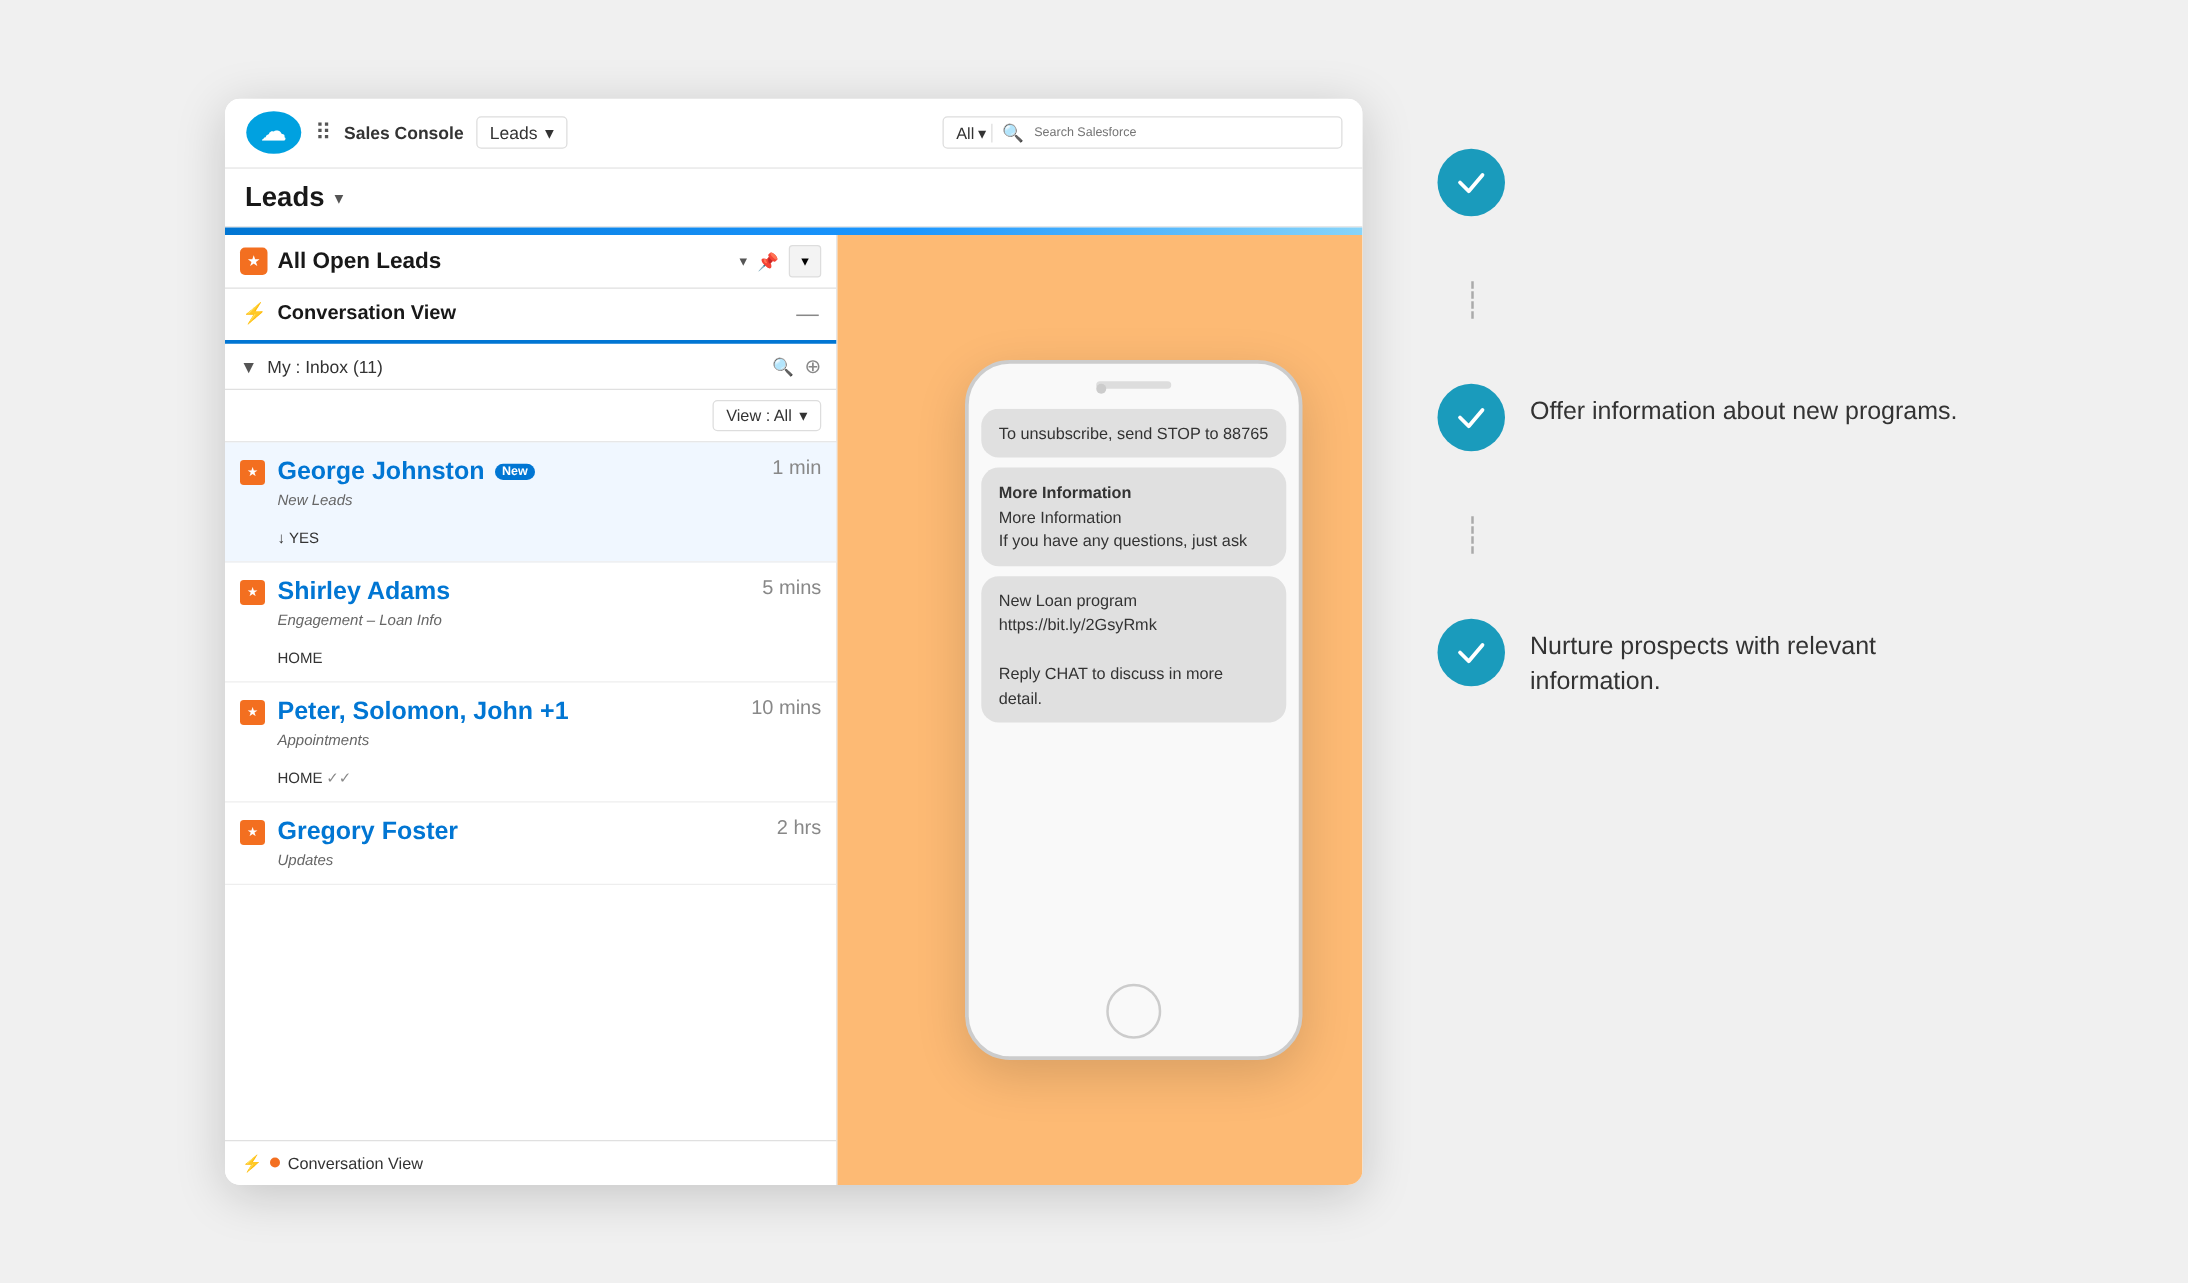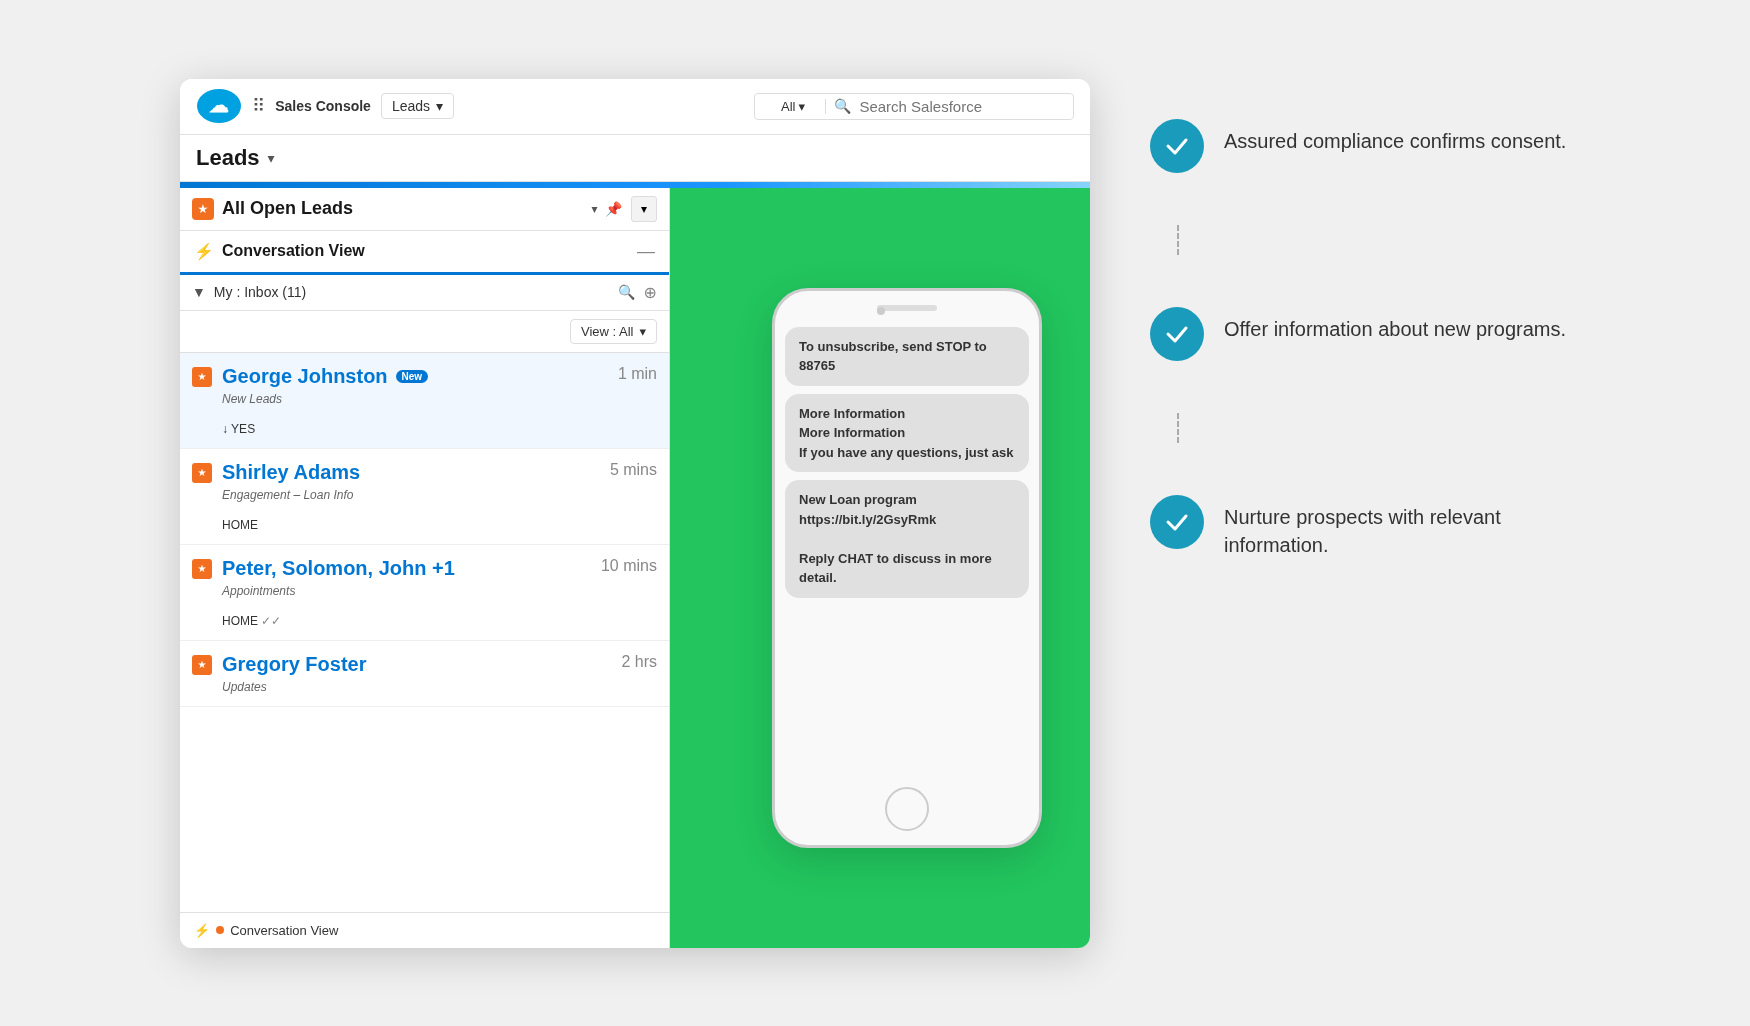--- a/index.html
+++ b/index.html
@@ -80,30 +80,29 @@
       border: 1px solid #ddd;
       border-radius: 4px;
       padding: 4px 10px;
       width: 320px;
       gap: 8px;
     }
     .search-bar .all-dropdown {
       font-size: 13px;
       color: #333;
       border-right: 1px solid #ddd;
-      padding-right: 20px;
+      padding-right: 4px;
       display: flex;
       align-items: center;
       gap: 3px;
-      margin-left: 16px;
     }
     .search-bar input {
       border: none;
       outline: none;
-      font-size: 15px;
+      font-size: 10px;
       color: #888;
       width: 200px;
     }
 
     
     .blue-accent-bar {
       height: 6px;
       background: linear-gradient(90deg, #0176d3 0%, #1b96ff 60%, #87d4f9 100%);
     }
 
@@ -322,24 +321,23 @@
       border-radius: 50%;
     }
     .bottom-conv-label {
       font-size: 13px;
       color: #333;
     }
 
     
     .right-panel {
       flex: 1;
-      background: #22c55e;
+      background: #fdba74;
       position: relative;
       overflow: hidden;
-      font-weight: bold;
     }
 
     
     .phone-wrapper {
       position: absolute;
       left: 50%;
       top: 50%;
       transform: translate(-40%, -50%);
     }
     .phone-device {
@@ -608,21 +606,20 @@
   </div>
 
   <div class="benefits-panel">
 
     <div class="benefit-item">
       <div class="benefit-check">
         <svg viewBox="0 0 28 28" fill="none">
           <path d="M5 14l7 7L23 8" stroke="white" stroke-width="3" stroke-linecap="round" stroke-linejoin="round"></path>
         </svg>
       </div>
-      <span class="benefit-text">Assured compliance confirms consent.</span>
     </div>
 
     <div class="benefit-connector">
       <div class="dashed-line"></div>
     </div>
 
     <div class="benefit-item">
       <div class="benefit-check">
         <svg viewBox="0 0 28 28" fill="none">
           <path d="M5 14l7 7L23 8" stroke="white" stroke-width="3" stroke-linecap="round" stroke-linejoin="round"></path>

